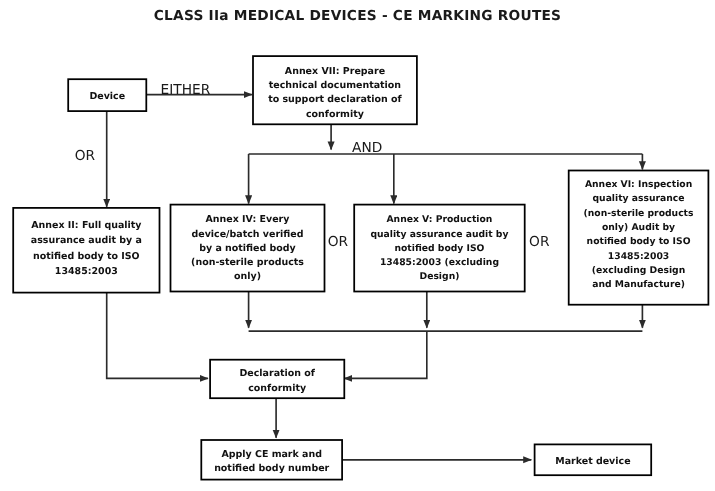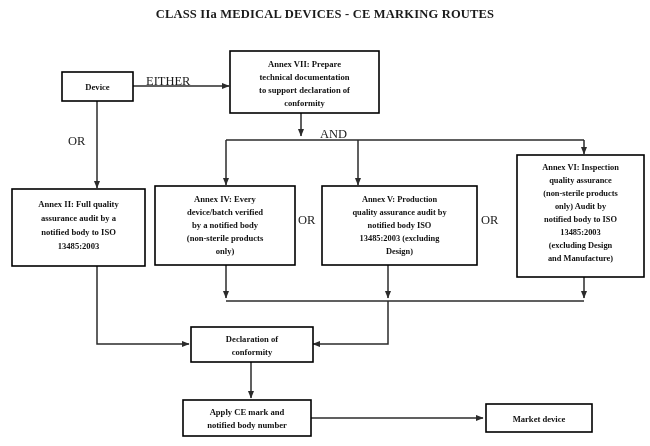--- a/index.html
+++ b/index.html
@@ -13,21 +13,20 @@
     font-family: "DejaVu Sans", "Liberation Sans", sans-serif;
     overflow: hidden;
     position: relative;
   }
   #chart-root {
     position: absolute;
     left: 0;
     top: 0;
     width: 650px;
     height: 446px;
-    font-family: Liberation Serif, serif;
   }
   svg {
     display: block;
   }
   .diagram-title {
     font-size: 12.5px;
     font-weight: bold;
     fill: #1a1a1a;
     letter-spacing: 0.2px;
   }

